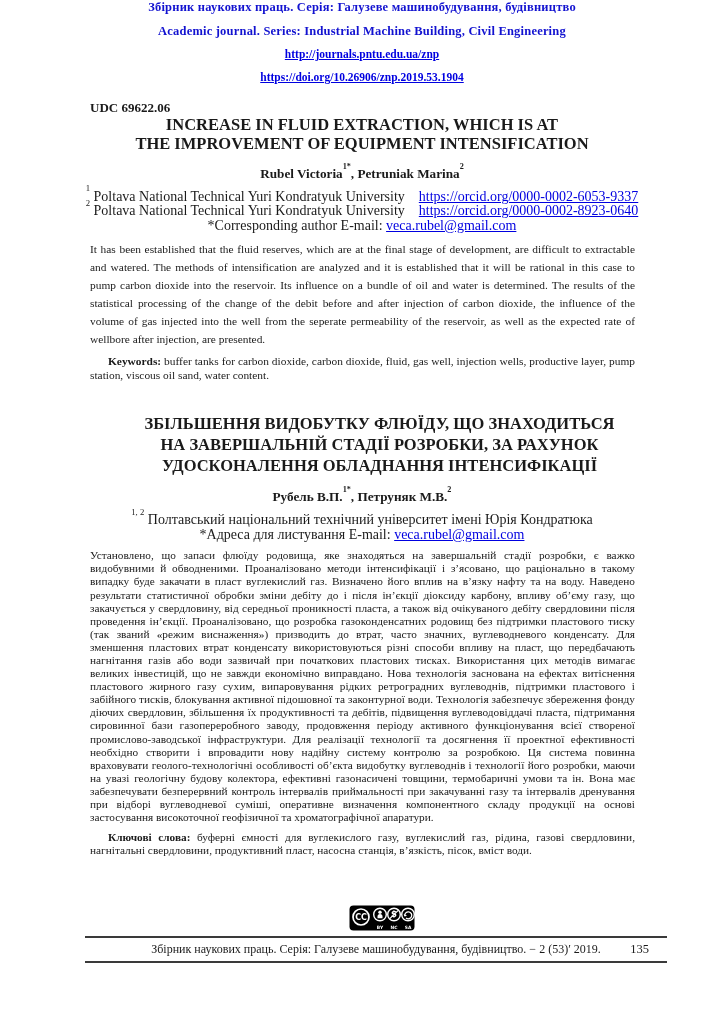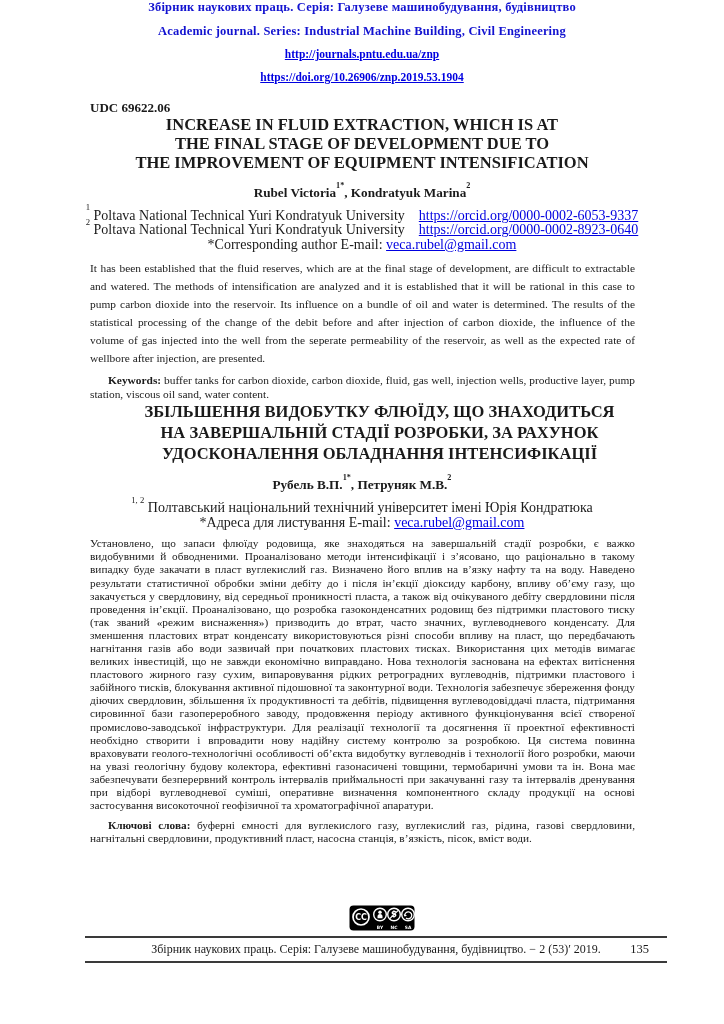--- a/index.html
+++ b/index.html
@@ -15,21 +15,21 @@
   .blue{color:#1212d0;}
   a.link{color:#0000e0;text-decoration:underline;cursor:pointer;}
 
   .hdr{text-align:center;}
   .hdr-line{font-size:12.5px;font-weight:bold;line-height:14px;margin-bottom:10px;letter-spacing:.2px;}
   .hdr-link{display:block;font-size:11.5px;font-weight:bold;line-height:13px;margin-bottom:10px;}
 
   .udc{margin:16px 0 0 90px;font-size:13px;font-weight:bold;line-height:15px;}
 
   .title{text-align:center;font-weight:bold;font-size:16.5px;line-height:19px;}
-  .title-uk{line-height:21px;padding-left:35px;}
+  .title-uk{margin-top:31px;line-height:21px;padding-left:35px;}
 
   .authors{margin-top:13px;text-align:center;font-weight:bold;font-size:13.2px;line-height:16px;}
   sup{font-size:62%;position:relative;top:-0.45em;line-height:0;}
 
   .affil{margin-top:8px;text-align:center;font-size:14px;line-height:14.4px;}
   .affil .orcid-link{margin-left:14px;}
 
   .abstract{margin:7px 89px 0 90px;font-size:11.4px;line-height:18px;text-align:justify;}
   .abstract-uk{font-size:11.3px;line-height:13.1px;}
   .keywords{margin:7px 89px 0 90px;font-size:11.4px;line-height:13.6px;text-align:justify;text-indent:18px;}
@@ -57,25 +57,24 @@
     <div class="hdr-line blue">Збірник наукових праць. Серія: Галузеве машинобудування, будівництво</div>
     <div class="hdr-line blue">Academic journal. Series: Industrial Machine Building, Civil Engineering</div>
     <a class="hdr-link link">http://journals.pntu.edu.ua/znp</a>
     <a class="hdr-link link">https://doi.org/10.26906/znp.2019.53.1904</a>
   </div>
 
   <div class="udc">UDC 69622.06</div>
 
   <div class="title">
     <div>INCREASE IN FLUID EXTRACTION, WHICH IS AT</div>
-    <div>THE FINAL STAGE OF DEVELOPMENT DUE TO</div>
     <div>THE IMPROVEMENT OF EQUIPMENT INTENSIFICATION</div>
   </div>
 
-  <div class="authors"><span>Rubel Victoria</span><sup>1*</sup><span>, Kondratyuk Marina</span><sup>2</sup></div>
+  <div class="authors"><span>Rubel Victoria</span><sup>1*</sup><span>, Petruniak Marina</span><sup>2</sup></div>
 
   <div class="affil">
     <div><sup>1</sup><span> Poltava National Technical Yuri Kondratyuk University</span><a class="link orcid-link">https://orcid.org/0000-0002-6053-9337</a></div>
     <div><sup>2</sup><span> Poltava National Technical Yuri Kondratyuk University</span><a class="link orcid-link">https://orcid.org/0000-0002-8923-0640</a></div>
     <div><span>*Corresponding author E-mail: </span><a class="link">veca.rubel@gmail.com</a></div>
   </div>
 
   <p class="abstract">It has been established that the fluid reserves, which are at the final stage of development, are difficult to extractable and watered. The methods of intensification are analyzed and it is established that it will be rational in this case to pump carbon dioxide into the reservoir. Its influence on a bundle of oil and water is determined. The results of the statistical processing of the change of the debit before and after injection of carbon dioxide, the influence of the volume of gas injected into the well from the seperate permeability of the reservoir, as well as the expected rate of wellbore after injection, are presented.</p>
 
   <p class="keywords"><span class="kw-label">Keywords:</span><span> buffer tanks for carbon dioxide, carbon dioxide, fluid, gas well, injection wells, productive layer, pump station, viscous oil sand, water content.</span></p>

